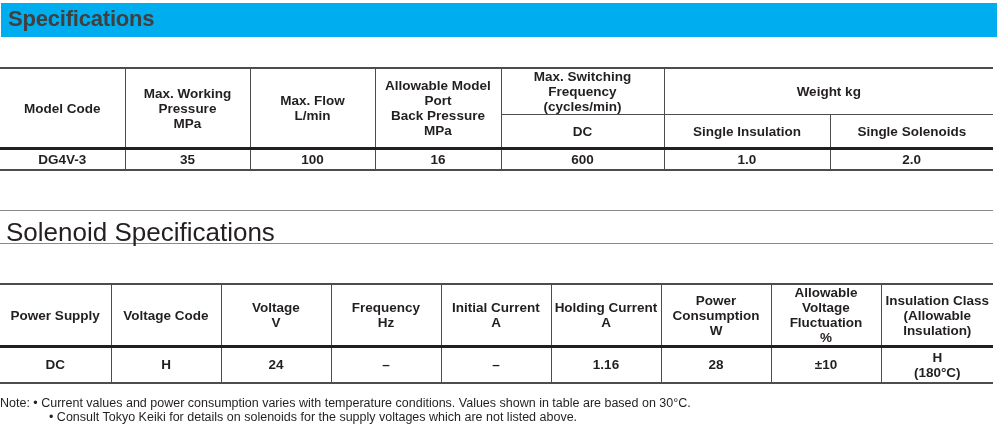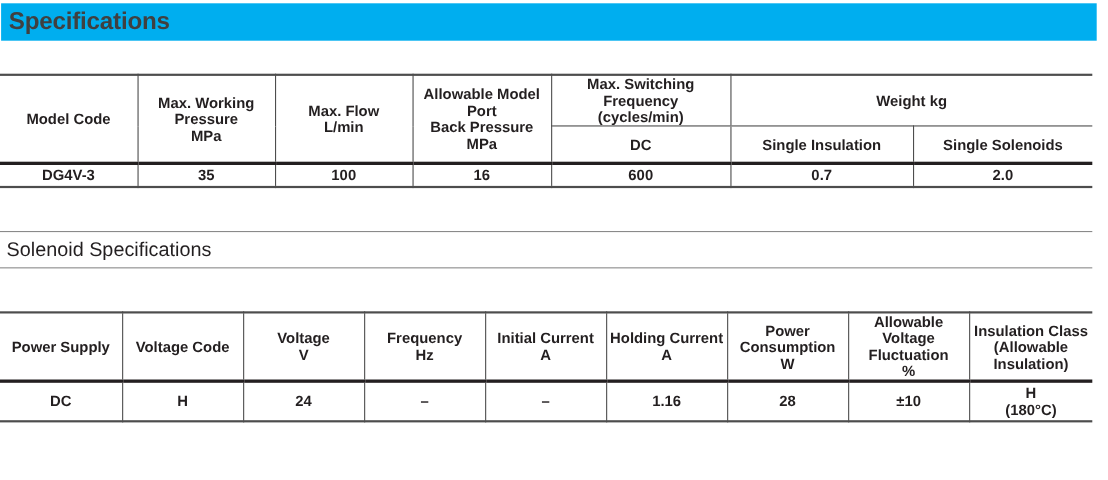--- a/index.html
+++ b/index.html
@@ -27,21 +27,21 @@
   .t1 thead tr.r1 th { height: 35px; }
   .t1 thead tr.r2 th { height: 34px; border-top: 1px solid #4d4d4d; }
   .t1 thead th.rs { height: 69px; margin-top: 20px; }
   .t1 tbody td { height: 21px; border-top: 3px solid #231f20; margin-left: 12px; }
   .t2 thead th { height: 56px; }
   .t2 tbody td { height: 36px; border-top: 3px solid #231f20; }
   .subhead {
     position: absolute; left: 0; top: 210px; width: 993px; height: 34px;
     border-top: 1.5px solid #8a8a8a; border-bottom: 1.5px solid #8a8a8a;
   }
-  .subhead span { position: absolute; left: 6px; top: 6px; font-size: 18px; color: #231f20; }
+  .subhead span { position: absolute; left: 6px; top: 6px; font-size: 26px; color: #231f20; }
   .notes { position: absolute; left: 0; top: 396px; font-size: 12.5px; line-height: 14px; color: #231f20; }
   .notes .line2 { padding-left: 49px; }
 </style>
 </head>
 <body>
 
 <div class="banner">
   <span>Specifications</span>
 </div>
 
@@ -84,21 +84,21 @@
       <th>Single Solenoids</th>
     </tr>
   </thead>
   <tbody>
     <tr>
       <td>DG4V-3</td>
       <td>35</td>
       <td>100</td>
       <td>16</td>
       <td>600</td>
-      <td>0.7</td>
+      <td>1.0</td>
       <td>2.0</td>
     </tr>
   </tbody>
 </table>
 
 <div class="subhead">
   <span>Solenoid Specifications</span>
 </div>
 
 <table class="t2">
@@ -162,13 +162,15 @@
       <td>±10</td>
       <td>
         <div>H</div>
         <div>(180°C)</div>
       </td>
     </tr>
   </tbody>
 </table>
 
 <div class="notes">
+  <div><span>Note: • </span><span>Current values and power consumption varies with temperature conditions. Values shown in table are based on 30°C.</span></div>
+  <div class="line2">• Consult Tokyo Keiki for details on solenoids for the supply voltages which are not listed above.</div>
 </div>
 
 </body></html>

